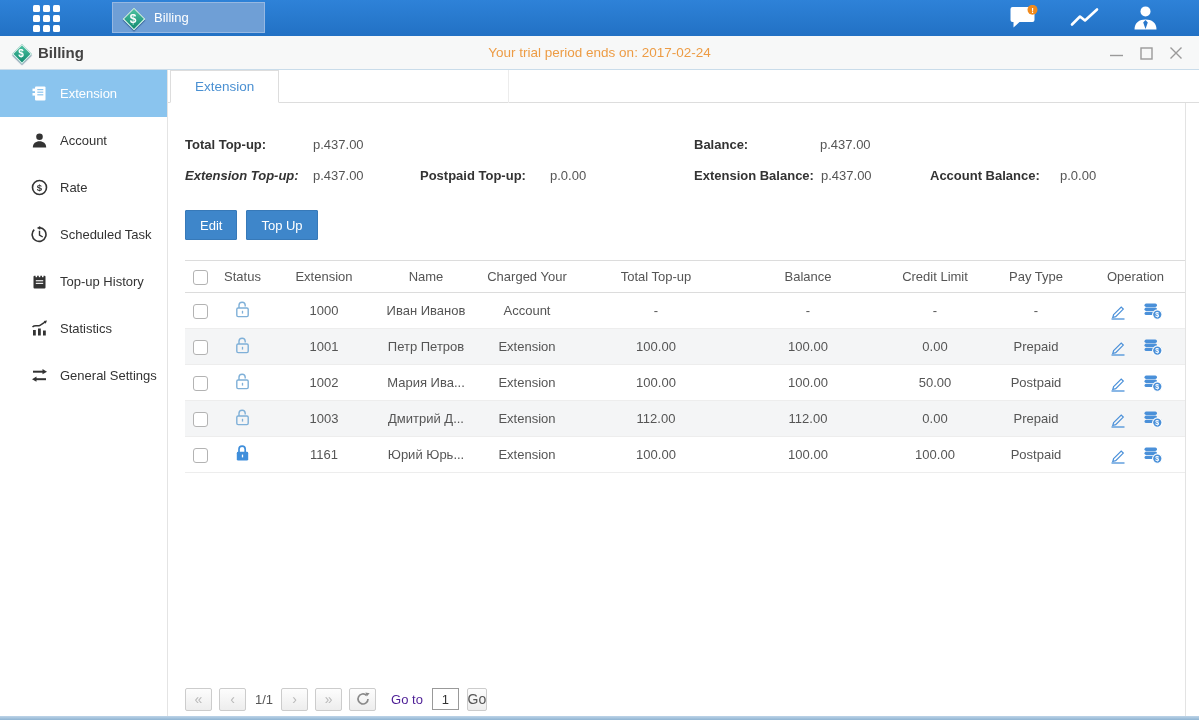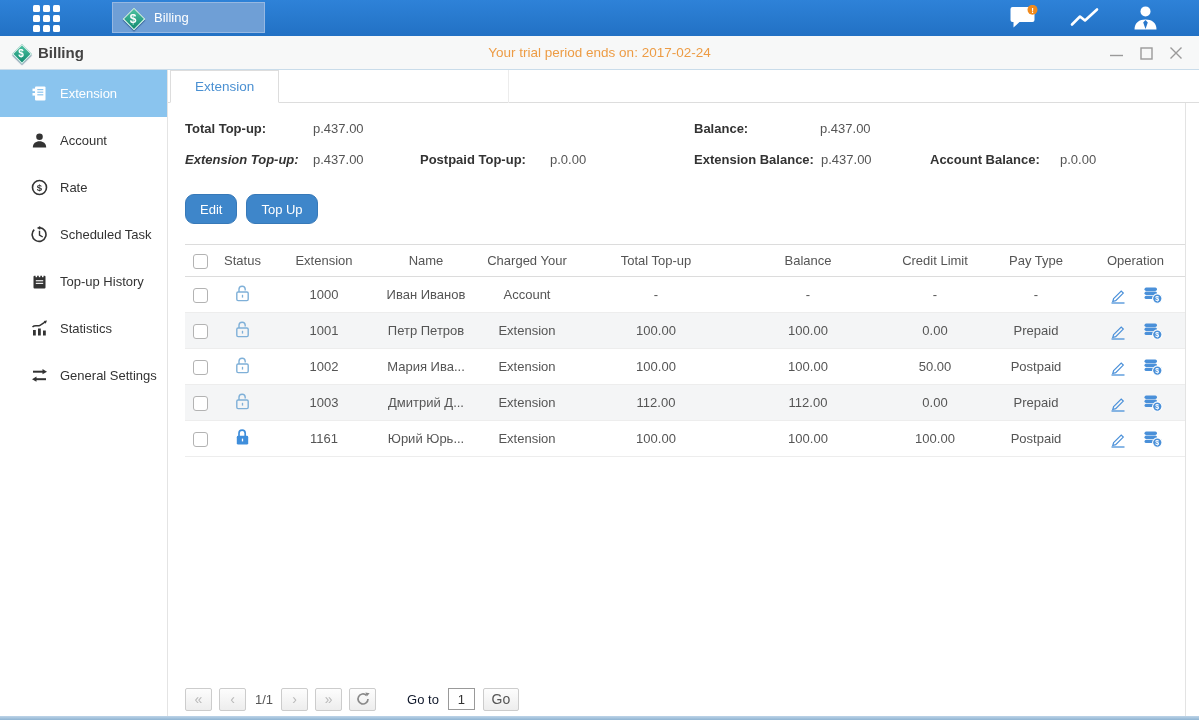--- a/index.html
+++ b/index.html
@@ -56,35 +56,35 @@
     width:1px; background:#e3e3e3; }
 
   
   .tabstrip { height:33px; display:flex; border-bottom:1px solid #ddd; }
   .tab { margin-left:2px; margin-bottom:-1px; padding:0 24px; background:#fff;
     border:1px solid #ddd; border-bottom:1px solid #fff; display:flex; align-items:center;
     color:#4a90d2; font-size:13.5px; cursor:pointer; }
   .tab-ghost { width:230px; height:33px; border-right:1px solid #ececec; }
 
   
-  .summary { position:relative; height:64px; margin-top:16px; }
+  .summary { position:relative; height:64px; margin-top:32px; }
   .summary span { position:absolute; white-space:nowrap; }
   .summary .lb { font-weight:bold; color:#333; }
   .r1 { top:2px; } .r2 { top:33px; }
   .p-tt-l{left:17px;}  .p-tt-v{left:145px;}
   .p-bl-l{left:526px;} .p-bl-v{left:652px;}
   .p-et-l{left:17px;font-style:italic;}  .p-et-v{left:145px;}
   .p-at-l{left:252px;} .p-at-v{left:382px;}
   .p-eb-l{left:526px;} .p-eb-v{left:653px;}
   .p-ab-l{left:762px;} .p-ab-v{left:892px;}
 
   
   .actions { margin:11px 0 0 17px; display:flex; gap:9px; }
   .btn-blue { height:30px; padding:7px 14px; background:#3e86ca; border:1px solid #3779b8;
-    border-radius:9px; color:#fff; font-size:13px; font-family:inherit; cursor:pointer; }
+    border-radius:1px; color:#fff; font-size:13px; font-family:inherit; cursor:pointer; }
 
   
   table.ext { margin:20px 0 0 17px; width:1000px; border-collapse:collapse; table-layout:fixed; }
   table.ext th { height:32px; font-weight:normal; color:#555; border-top:1px solid #dcdcdc;
     border-bottom:1px solid #dcdcdc; text-align:center; }
   table.ext td { height:35px; text-align:center; color:#555; border-bottom:1px solid #ededed;
     overflow:hidden; white-space:nowrap; }
   table.ext tr.alt td { background:#f4f5f6; }
   .cb { display:inline-block; width:15px; height:15px; border:1px solid #b3b3b3;
     border-radius:3px; background:#fff; vertical-align:middle; cursor:pointer; }
@@ -92,24 +92,24 @@
   .op-ic { cursor:pointer; display:flex; }
 
   
   .pagination { position:absolute; left:17px; right:14px; bottom:8px; height:26px;
     display:flex; align-items:center; }
   .pg-btn { width:27px; height:23px; border:1px solid #ccc; border-radius:2px;
     background:linear-gradient(#fdfdfd,#ededed); display:flex; align-items:center;
     justify-content:center; color:#b9b9b9; font-size:14px; cursor:pointer; margin-right:7px;
     font-family:inherit; }
   .pg-txt { margin:0 8px 0 2px; color:#555; }
-  .goto-lbl { margin:0 9px 0 24px; color:#0f172a; }
+  .goto-lbl { margin:0 9px 0 8px; color:#4c1d95; }
   .goto-input { width:27px; height:22px; border:1px solid #999; text-align:center;
     font-size:13px; font-family:inherit; color:#333; margin-right:8px; }
-  .go-btn { width:36px; color:#555; }
+  .go-btn { width:20px; color:#555; }
   .pg-right { position:absolute; right:0; display:flex; align-items:center; }
   .disp { color:#555; margin-right:11px; }
   .page-size { position:relative; width:56px; height:25px; border:1px solid #bbb;
     background:#fff; display:flex; align-items:center; padding-left:9px; color:#555;
     cursor:pointer; }
   .page-size .tri { position:absolute; right:8px; top:10px; width:0; height:0;
     border-left:4.5px solid transparent; border-right:4.5px solid transparent;
     border-top:5px solid #8a8a8a; }
 
   

